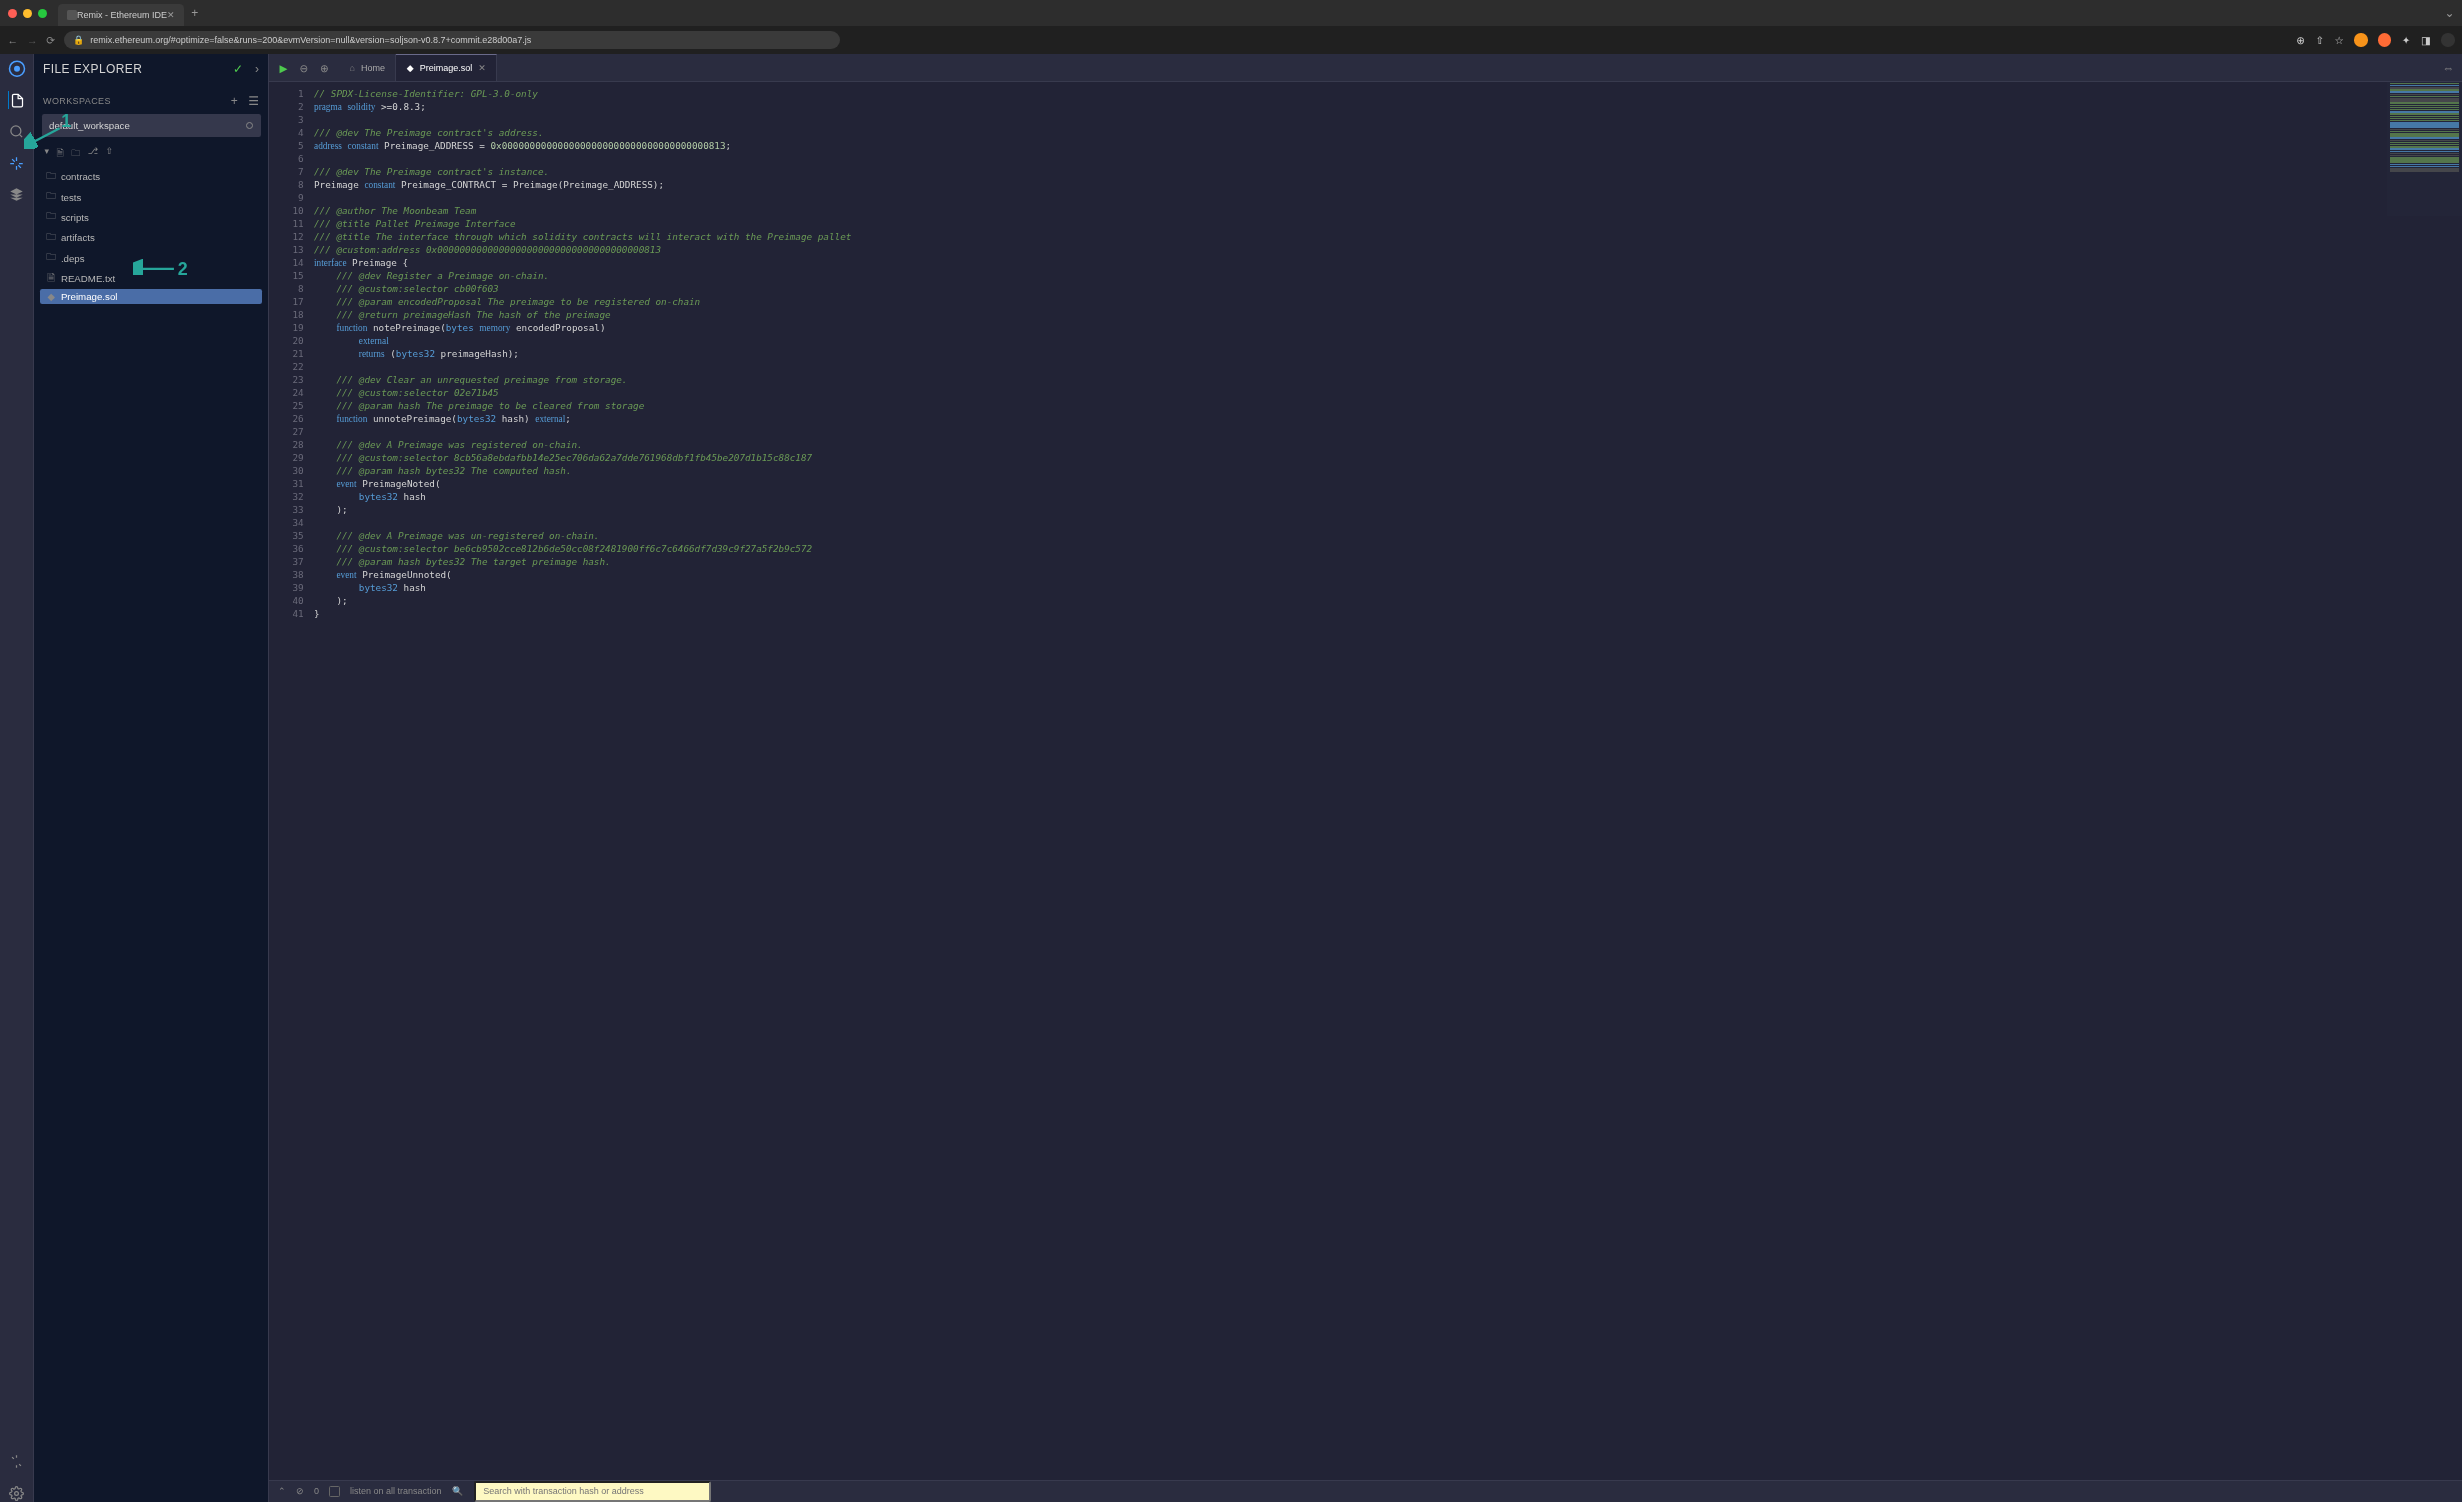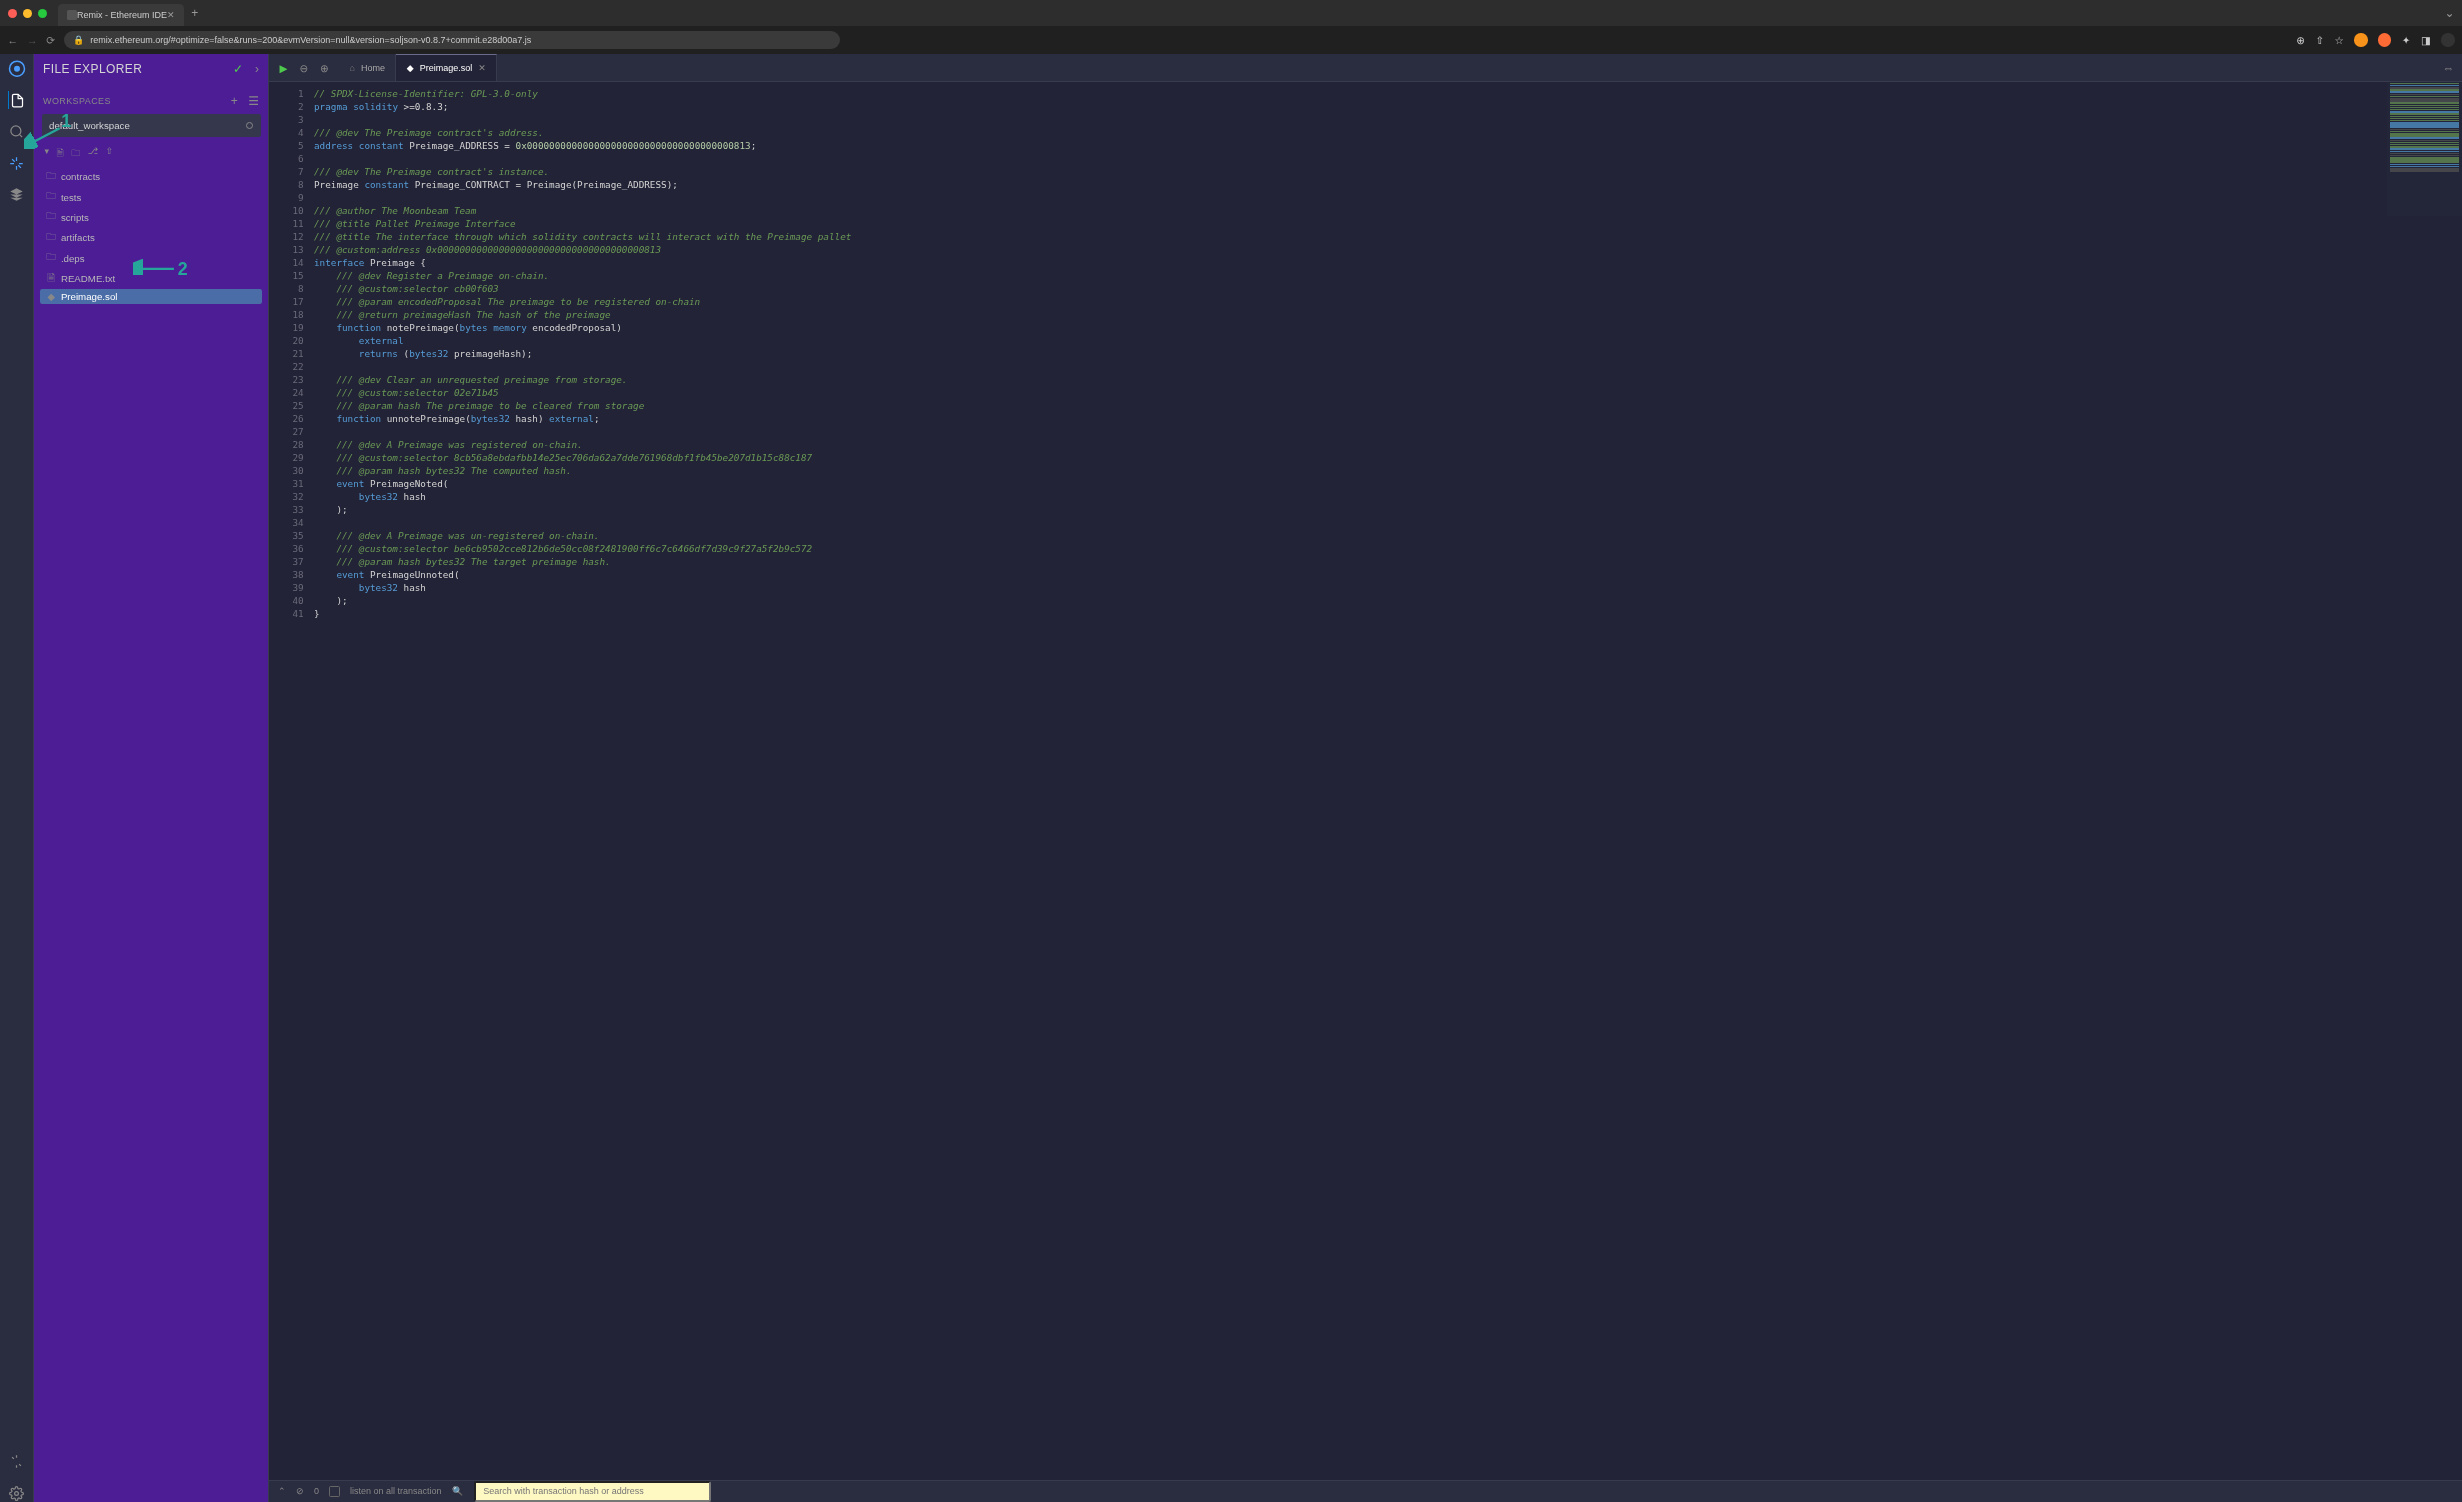--- a/index.html
+++ b/index.html
@@ -32,21 +32,21 @@
 
 
 .app { display: flex; height: calc(100vh - 54px); position: relative; }
 .iconbar { width: 34px; background: #2a2c3f; display: flex; flex-direction: column; align-items: center; padding-top: 6px; gap: 13.4px; border-right: 0.7px solid #383a4e; }
 .iconbar-icon { width: 18px; height: 18px; display: flex; align-items: center; justify-content: center; color: #888; cursor: pointer; }
 .iconbar-icon.active { color: #fff; border-left: 1.5px solid #007acc; }
 .iconbar-spacer { flex: 1; }
 .logo-icon svg { color: #4a9eff; }
 
 
-.sidebar { width: 234px; background: #4c1d95; display: flex; flex-direction: column; }
+.sidebar { width: 234px; background: #0f172a; display: flex; flex-direction: column; }
 .sidebar-header { padding: 7.5px 9px 4.5px; display: flex; align-items: center; justify-content: space-between; }
 .sidebar-title { font-size: 12px; font-weight: 500; letter-spacing: 0.4px; color: #d4d4d4; }
 .sidebar-header-actions { display: flex; gap: 12px; color: #888; }
 .sidebar-action { cursor: pointer; }
 .green-check { color: #4ec94e; }
 
 .workspaces-row { padding: 3px 9px 6px; display: flex; align-items: center; justify-content: space-between; margin-top: 11px; }
 .workspaces-label { font-size: 9px; letter-spacing: 0.4px; color: #888; }
 .workspaces-actions { display: flex; gap: 10.4px; color: #888; }
 .workspace-select { margin: 0 7.5px 6px; background: #35384c; border-radius: 2.2px; padding: 6px 7.5px; font-size: 9.7px; color: #d4d4d4; display: flex; align-items: center; justify-content: space-between; }
@@ -83,21 +83,21 @@
 .collapse-icon { margin-left: auto; margin-right: 7.5px; color: #888; }
 
 .editor-body { flex: 1; display: flex; font-family: "Menlo", "Monaco", monospace; font-size: 9.3px; line-height: 1.4; overflow: hidden; }
 .gutter { width: 45px; text-align: right; padding: 4.5px 10.4px 4.5px 3px; color: #6a6a7a; user-select: none; background: #222336; }
 .gutter .ln { height: 13px; }
 .code-content { flex: 1; padding: 4.5px 0; overflow: auto; white-space: pre; }
 .code-line { height: 13px; }
 
 
 .c-comment { color: #6a9955; font-style: italic; }
-.c-keyword { color: #569cd6; }
+.c-keyword { color: #569cd6; font-family: Liberation Serif, serif; }
 .c-type { color: #569cd6; }
 .c-number { color: #b5cea8; }
 .c-default { color: #d4d4d4; }
 
 
 .minimap { position: absolute; right: 0; top: 28px; width: 75px; height: 134px; background: #24263a; opacity: 0.7; }
 .minimap-line { height: 1.5px; margin: 0.7px 3px; background: #555; }
 .minimap-line.green { background: #6a9955; }
 .minimap-line.blue { background: #569cd6; }
 

